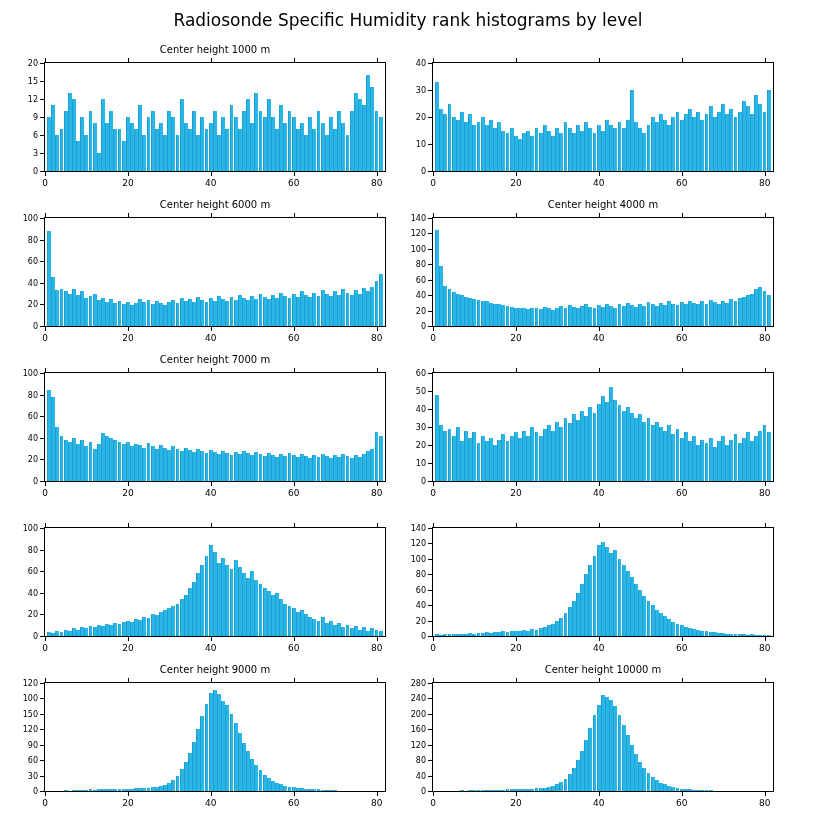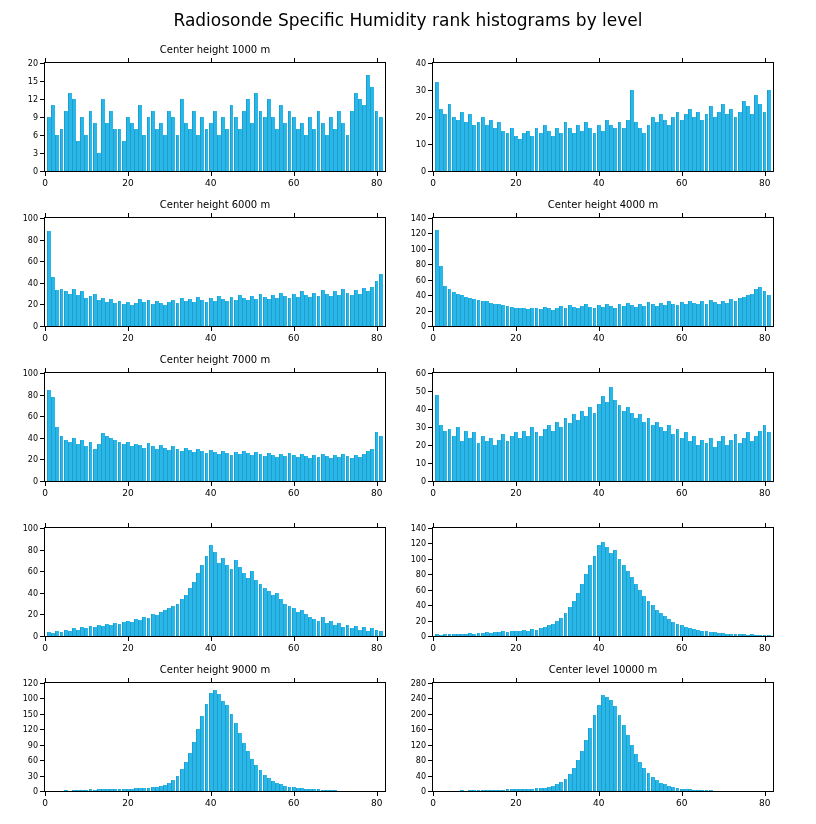--- a/index.html
+++ b/index.html
@@ -1134,21 +1134,21 @@
         <div class="xtick" style="left: 210.85px; top: 678px; height: 4px;"></div>
         <div class="xtick-label" style="left: 210.85px; top: 798px;">40</div>
         <div class="xtick" style="left: 293.78px; top: 792px; height: 4px;"></div>
         <div class="xtick" style="left: 293.78px; top: 678px; height: 4px;"></div>
         <div class="xtick-label" style="left: 293.78px; top: 798px;">60</div>
         <div class="xtick" style="left: 376.71px; top: 792px; height: 4px;"></div>
         <div class="xtick" style="left: 376.71px; top: 678px; height: 4px;"></div>
         <div class="xtick-label" style="left: 376.71px; top: 798px;">80</div>
       </div>
       <div class="panel" style="left: 0px; top: 0px; width: 816px; height: 824px; pointer-events: none;">
-        <div class="panel-title" style="position: absolute; left: 432px; top: 664px; width: 342px;">Center level 10000 m</div>
+        <div class="panel-title" style="position: absolute; left: 432px; top: 664px; width: 342px;">Center height 10000 m</div>
         <div class="plotbox" style="left: 432px; top: 682px; width: 342px; height: 110px;">
           <div class="bars">
             <div class="bar" style="left: 2.07px; width: 3.85px; height: 0.39px; background: rgb(41, 182, 232);"></div>
             <div class="bar" style="left: 6.22px; width: 3.85px; height: 0.39px; background: rgb(41, 182, 232);"></div>
             <div class="bar" style="left: 10.37px; width: 3.85px; height: 0.39px; background: rgb(41, 182, 232);"></div>
             <div class="bar" style="left: 14.51px; width: 3.85px; height: 0.39px; background: rgb(41, 182, 232);"></div>
             <div class="bar" style="left: 18.66px; width: 3.85px; height: 0.39px; background: rgb(41, 182, 232);"></div>
             <div class="bar" style="left: 22.8px; width: 3.85px; height: 0.39px; background: rgb(41, 182, 232);"></div>
             <div class="bar" style="left: 26.95px; width: 3.85px; height: 0.77px; background: rgb(41, 182, 232);"></div>
             <div class="bar" style="left: 31.1px; width: 3.85px; height: 0.39px; background: rgb(41, 182, 232);"></div>

